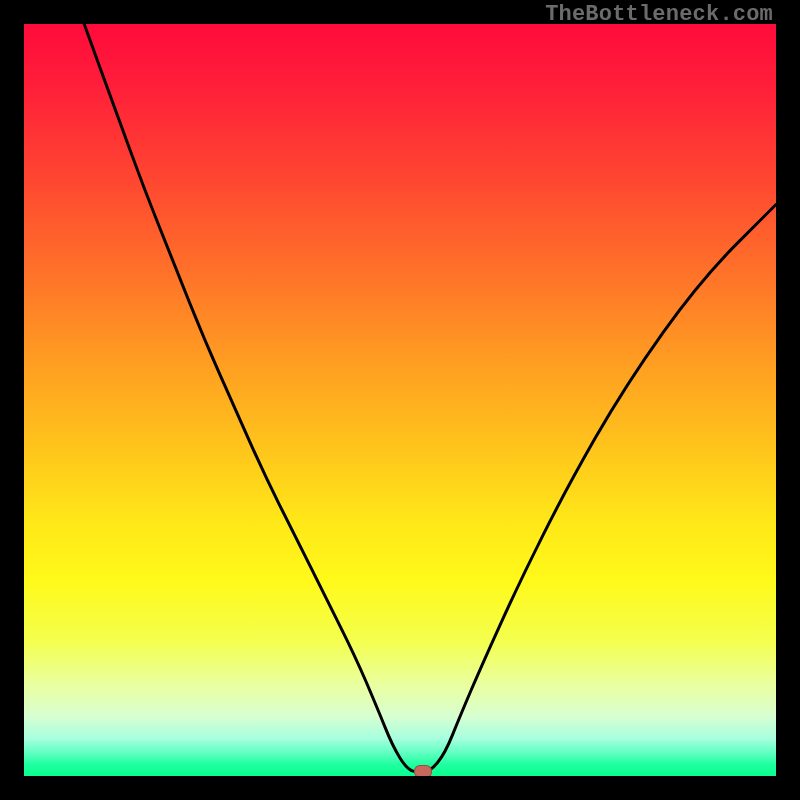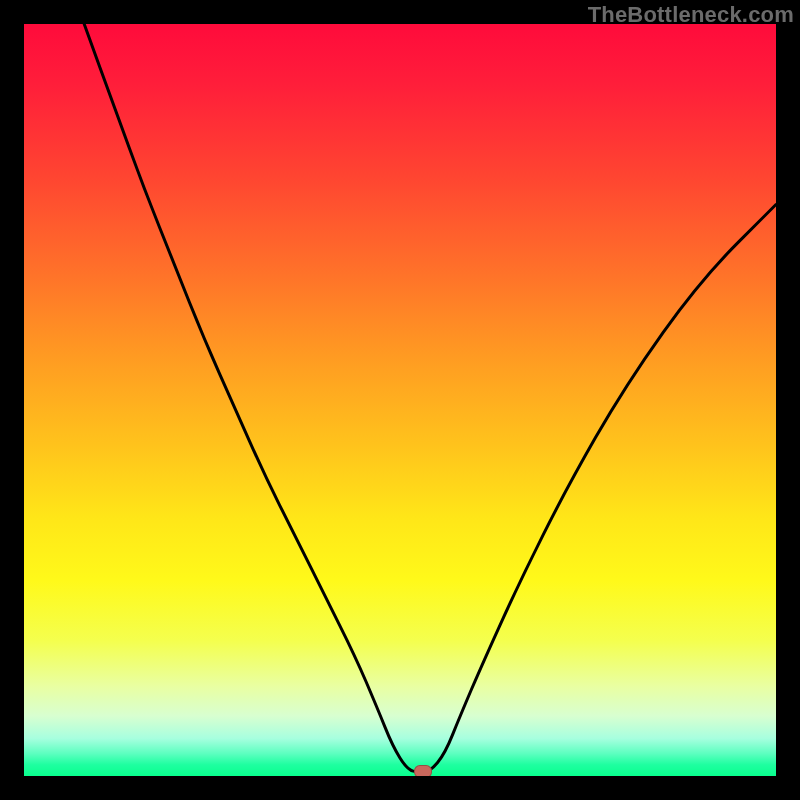--- a/index.html
+++ b/index.html
@@ -58,22 +58,22 @@
     position: absolute;
     width: 18px;
     height: 13px;
     border-radius: 6px;
     background: #c8675c;
     box-shadow: inset 0 0 0 1px rgba(0,0,0,0.25);
   }
   .watermark {
     position: absolute;
     top: 2px;
-    right: 6px;
-    font-family: Liberation Sans, sans-serif;
+    right: 27px;
+    font-family: Liberation Mono, monospace;
     font-size: 22px;
     font-weight: 600;
     color: #6b6b6b;
     letter-spacing: 0.2px;
     user-select: none;
   }
 </style>
 </head>
 <body>
 

